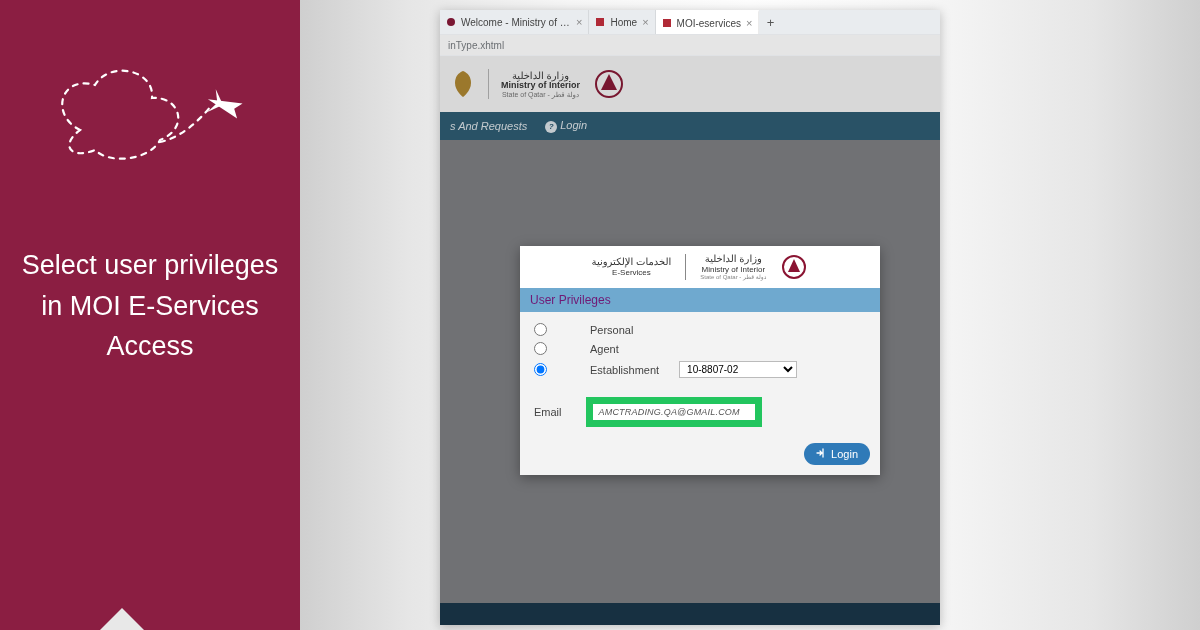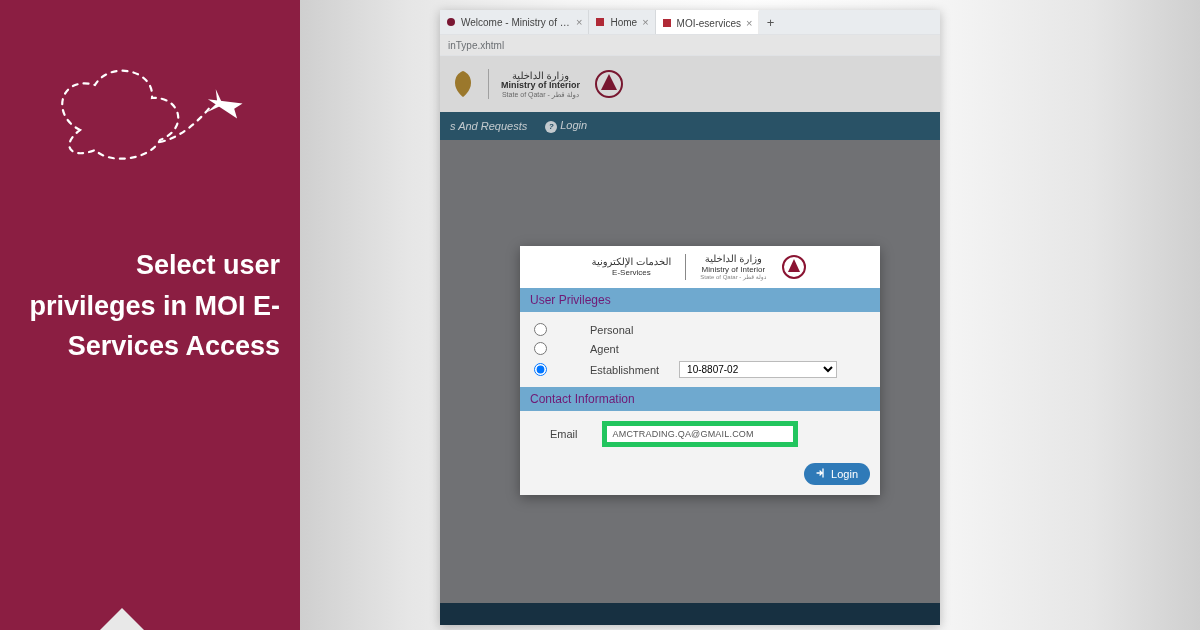--- a/index.html
+++ b/index.html
@@ -27,23 +27,23 @@
     left: 40px;
     width: 220px;
     height: 120px;
   }
   .instruction-text {
     position: absolute;
     top: 245px;
     left: 0;
     width: 100%;
     padding: 0 20px;
-    text-align: right;
+    text-align: center;
     font-size: 27px;
-    font-weight: 700;
+    font-weight: 400;
     line-height: 1.5;
   }
   .ribbon-notch {
     position: absolute;
     bottom: 0;
     left: 100px;
     width: 0;
     height: 0;
     border-left: 22px solid transparent;
     border-right: 22px solid transparent;
@@ -201,39 +201,40 @@
     padding:3px 0;
     color:#444;
   }
   .radio-row input[type=radio]{margin:0;}
   .radio-row .lbl{min-width:90px;padding-left:37px;}
   .est-select{
     font-size:10px;
     padding:1px 3px;
     border:1px solid #bbb;
     background:#fff;
-    width:158px;
+    width:118px;
     margin-left:14px;
   }
   .contact-body{
     background:#f3f3f3;
-    padding:10px 30px 12px;
+    padding:10px 14px 12px;
     display:flex;
     align-items:center;
     gap:24px;
   }
   .contact-body .lbl{color:#444;}
   .email-box{
     font-size:9px;
     letter-spacing:.2px;
     color:#555;
-    border:5px solid #22c55e;
+    border:7px solid #22c55e;
     background:#fff;
     padding:3px 6px;
-    width:196px;
+    width:176px;
+    font-style:italic;
   }
   .card-footer{
     background:#f3f3f3;
     padding:4px 10px 10px;
     display:flex;
     justify-content:flex-end;
   }
   .login-btn{
     background:#2f7ab8;
     color:#fff;
@@ -379,21 +380,20 @@
           </label>
           <label class="radio-row">
             <input type="radio" name="priv" checked="" style="">
             <span class="lbl">Establishment</span>
             <select class="est-select">
               <option>10-8807-02</option>
             </select>
           </label>
         </div>
 
-        <div class="section-bar">Contact Information</div>
         <div class="contact-body">
           <span class="lbl">Email</span>
           <span class="email-box">AMCTRADING.QA@GMAIL.COM</span>
         </div>
         <div class="card-footer">
           <button class="login-btn">
             <span class="key">
               <svg width="10" height="10" viewBox="0 0 10 10">
                   <path d="M1 5 L6 5 M4 3 L6 5 L4 7 M7 1 L7 9" stroke="#fff" stroke-width="1.3" fill="none" stroke-linecap="round"></path>
                 </svg>

